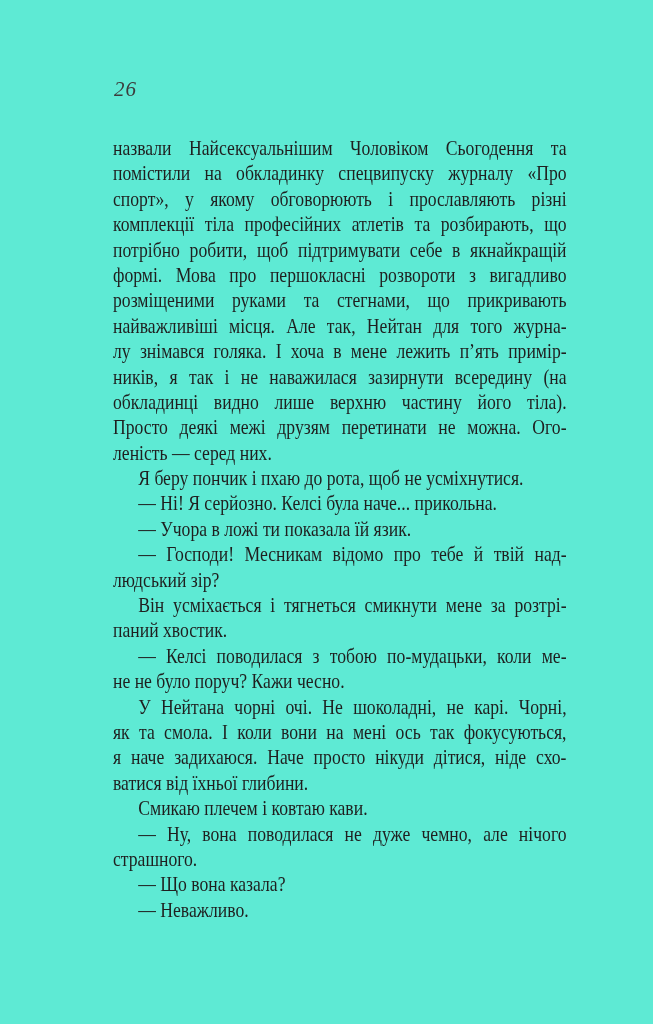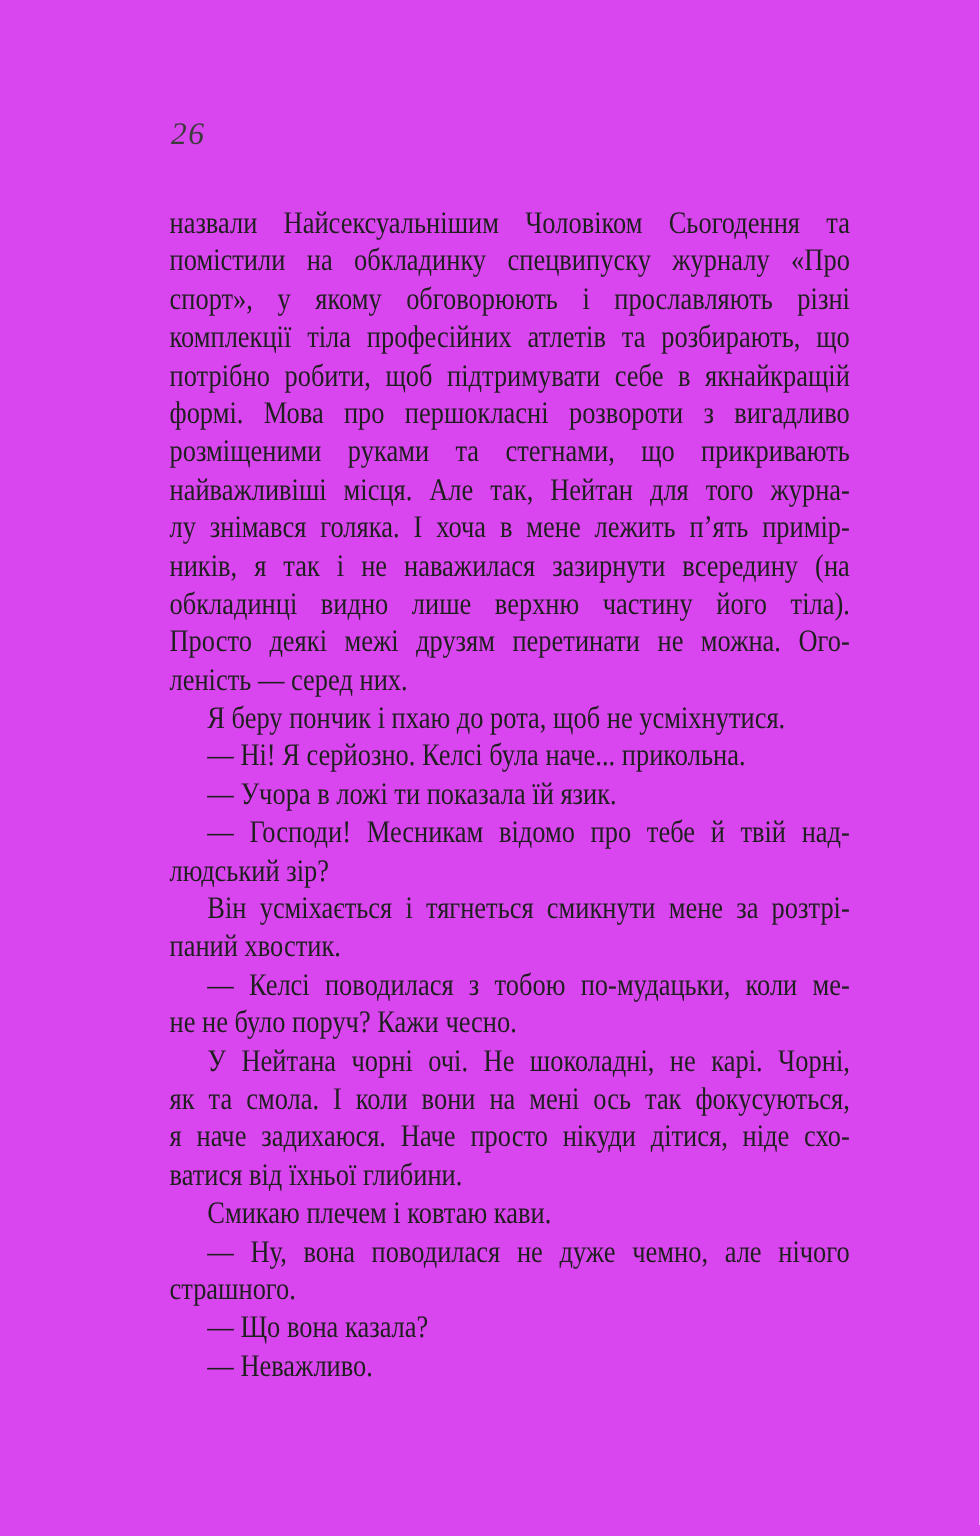--- a/index.html
+++ b/index.html
@@ -4,21 +4,21 @@
 <style>
   html, body {
     margin: 0;
     padding: 0;
     background: #ffffff;
   }
   .page {
     position: relative;
     width: 653px;
     height: 1024px;
-    background: #d946ef;
+    background: #5eead4;
     overflow: hidden;
     font-family: "Liberation Serif", serif;
     color: #1f1f1f;
   }
   .page-number {
     position: absolute;
     left: 114px;
     top: 77px;
     font-size: 21px;
     font-style: italic;

